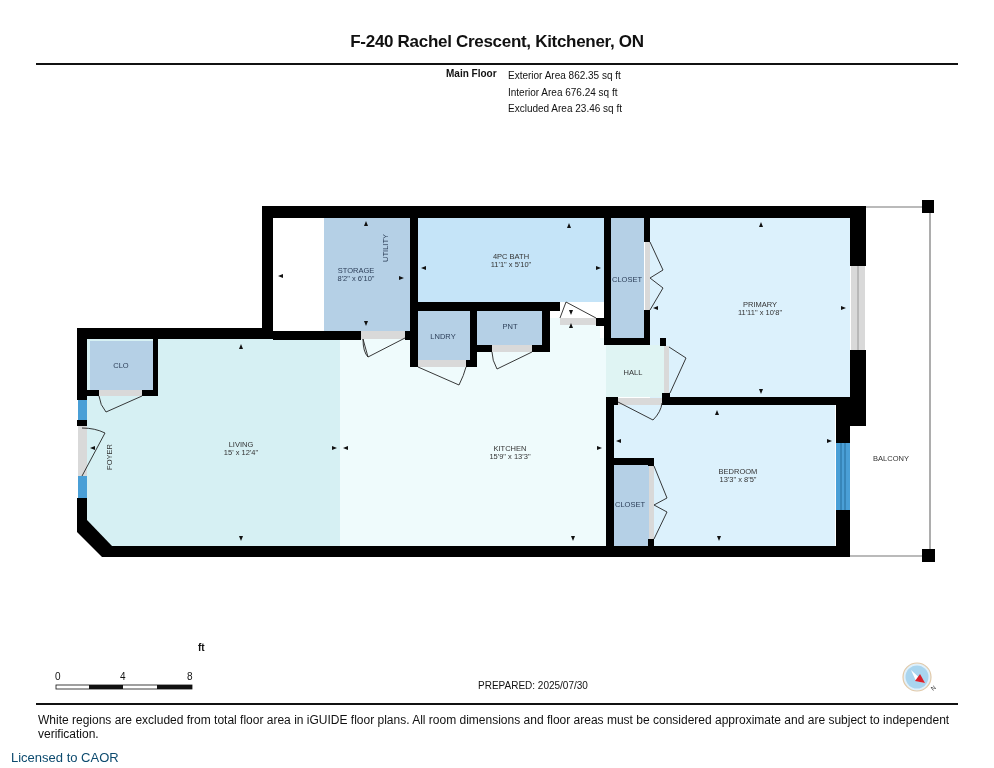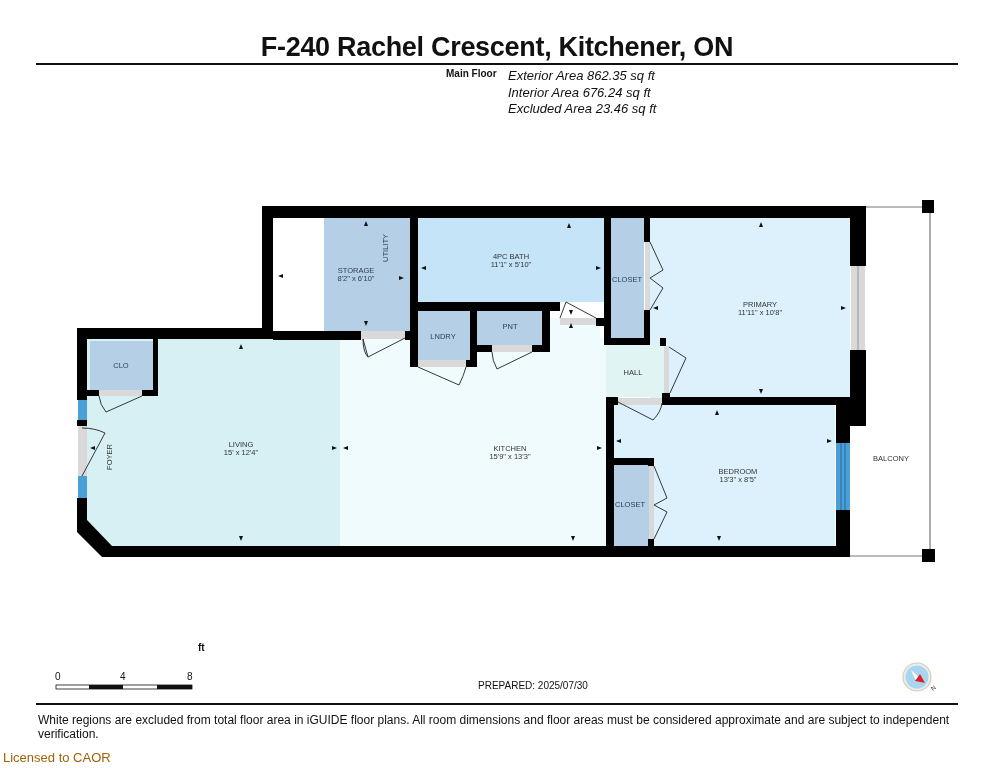--- a/index.html
+++ b/index.html
@@ -1,27 +1,27 @@
 <!DOCTYPE html>
 <html><head>
 <meta charset="utf-8">
 <style>
   html,body{margin:0;padding:0;background:#fff;}
   body{width:994px;height:768px;position:relative;overflow:hidden;font-family:"Liberation Sans",sans-serif;color:#111;}
-  .title{position:absolute;left:0;top:32px;width:994px;text-align:center;font-size:27px;font-weight:bold;letter-spacing:-0.3px;}
+  .title{position:absolute;left:0;top:32px;width:994px;text-align:center;font-size:17px;font-weight:bold;letter-spacing:-0.3px;}
   .rule{position:absolute;height:2px;background:#111;}
   .floor-name{position:absolute;left:446px;top:68px;font-size:10px;font-weight:bold;}
-  .area-lines{position:absolute;left:508px;top:68px;font-size:13px;line-height:16.5px;font-style:italic;}
+  .area-lines{position:absolute;left:508px;top:68px;font-size:10px;line-height:16.5px;}
   svg.plan{position:absolute;left:0;top:0;}
   .room-label{font-family:"Liberation Sans",sans-serif;font-size:7.5px;fill:#333;text-anchor:middle;}
   .room-label.dark{fill:#2c3e58;}
   .prepared{position:absolute;left:446px;top:680px;font-size:10px;padding-left:32px;}
   .scale-labels span{position:absolute;font-size:10px;}
   .footnote{position:absolute;left:38px;top:713px;font-size:12px;color:#111;}
-  .license{position:absolute;left:3px;top:750px;font-size:13px;color:#a16207;}
+  .license{position:absolute;left:11px;top:750px;font-size:13px;color:#0c4a6e;}
 </style>
 </head>
 <body>
 
 <div class="title">F-240 Rachel Crescent, Kitchener, ON</div>
 <div class="rule" style="left:36px;top:63px;width:922px;"></div>
 
 <div class="floor-name">Main Floor</div>
 <div class="area-lines">
   <div>Exterior Area 862.35 sq ft</div>

